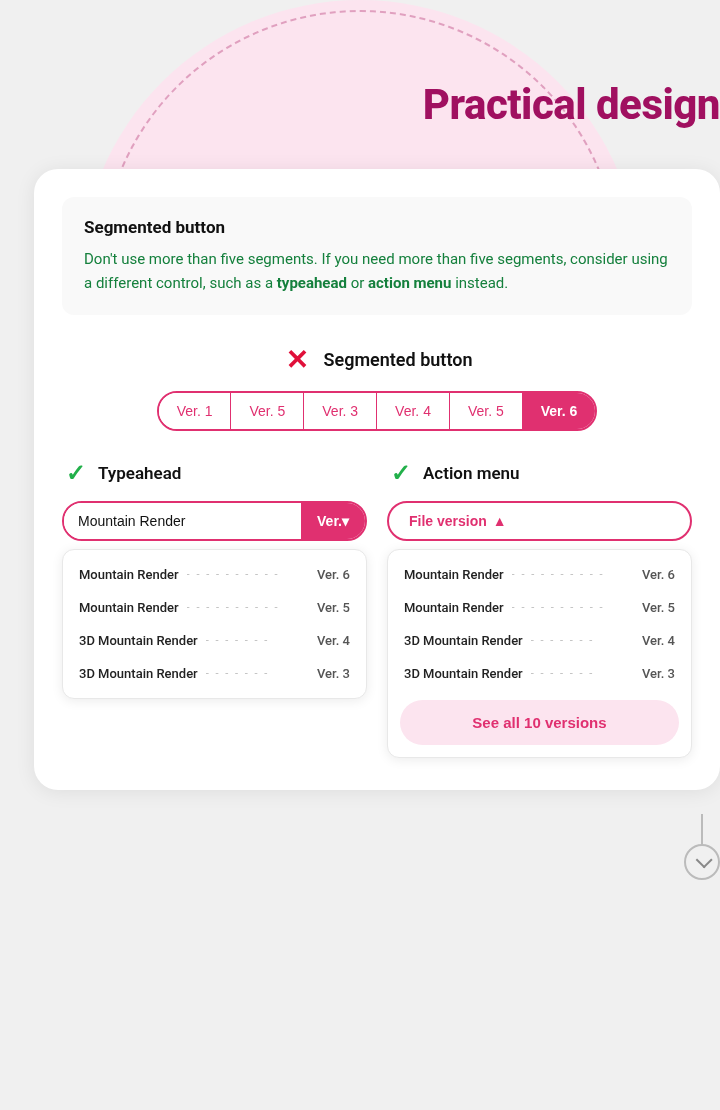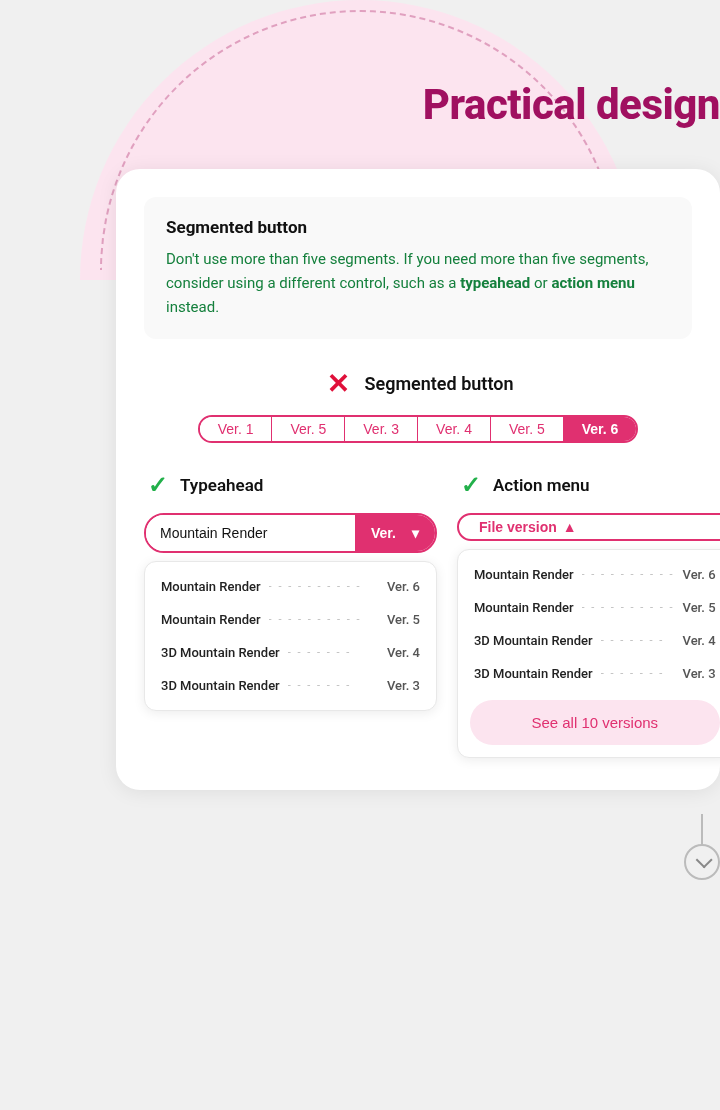--- a/index.html
+++ b/index.html
@@ -53,21 +53,21 @@
       color: #a01060;
       text-align: center;
       letter-spacing: -0.5px;
     }
     
     .main-card {
       position: relative;
       z-index: 2;
       background: #fff;
       border-radius: 24px;
-      width: 604px;
+      width: 686px;
       margin-top: 40px;
       padding: 28px 28px 32px 28px;
       box-shadow: 0 2px 20px rgba(0,0,0,0.08);
     }
     
     .info-box {
       background: #f9f9f9;
       border-radius: 12px;
       padding: 20px 22px;
       margin-bottom: 28px;
@@ -116,21 +116,21 @@
     }
     
     .segmented-row {
       display: flex;
       align-items: center;
       border: 2px solid #e03070;
       border-radius: 100px;
       overflow: hidden;
     }
     .seg-btn {
-      padding: 4px 18px;
+      padding: 10px 18px;
       font-size: 14px;
       font-weight: 500;
       color: #e03070;
       background: #fff;
       border: none;
       border-right: 1px solid #e03070;
       cursor: pointer;
       white-space: nowrap;
     }
     .seg-btn:last-child {
@@ -193,21 +193,21 @@
     .typeahead-btn {
       background: #e03070;
       color: #fff;
       border: none;
       padding: 10px 16px;
       font-size: 14px;
       font-weight: 600;
       cursor: pointer;
       display: flex;
       align-items: center;
-      gap: 16px;
+      gap: 0;
     }
     
     .dropdown-list {
       background: #fff;
       border: 1px solid #e8e8e8;
       border-radius: 12px;
       padding: 8px 0;
       box-shadow: 0 2px 12px rgba(0,0,0,0.08);
     }
     .dropdown-item {
@@ -233,21 +233,21 @@
     }
     .dropdown-item-ver {
       font-weight: 500;
       color: #555;
       white-space: nowrap;
     }
     
     .action-menu-btn {
       border: 2px solid #e03070;
       border-radius: 100px;
-      padding: 4px 20px;
+      padding: 10px 20px;
       background: #fff;
       color: #e03070;
       font-size: 14px;
       font-weight: 600;
       cursor: pointer;
       display: flex;
       align-items: center;
       gap: 6px;
       margin-bottom: 8px;
     }
@@ -260,21 +260,21 @@
     }
     .see-all-btn {
       width: calc(100% - 24px);
       margin: 10px 12px 4px 12px;
       padding: 14px;
       background: #fce4ef;
       border: none;
       border-radius: 100px;
       color: #e03070;
       font-size: 15px;
-      font-weight: 400;
+      font-weight: 700;
       cursor: pointer;
       text-align: center;
     }
     
     .bottom-arrow {
       display: flex;
       flex-direction: column;
       align-items: center;
       margin-top: 24px;
       margin-bottom: 10px;

